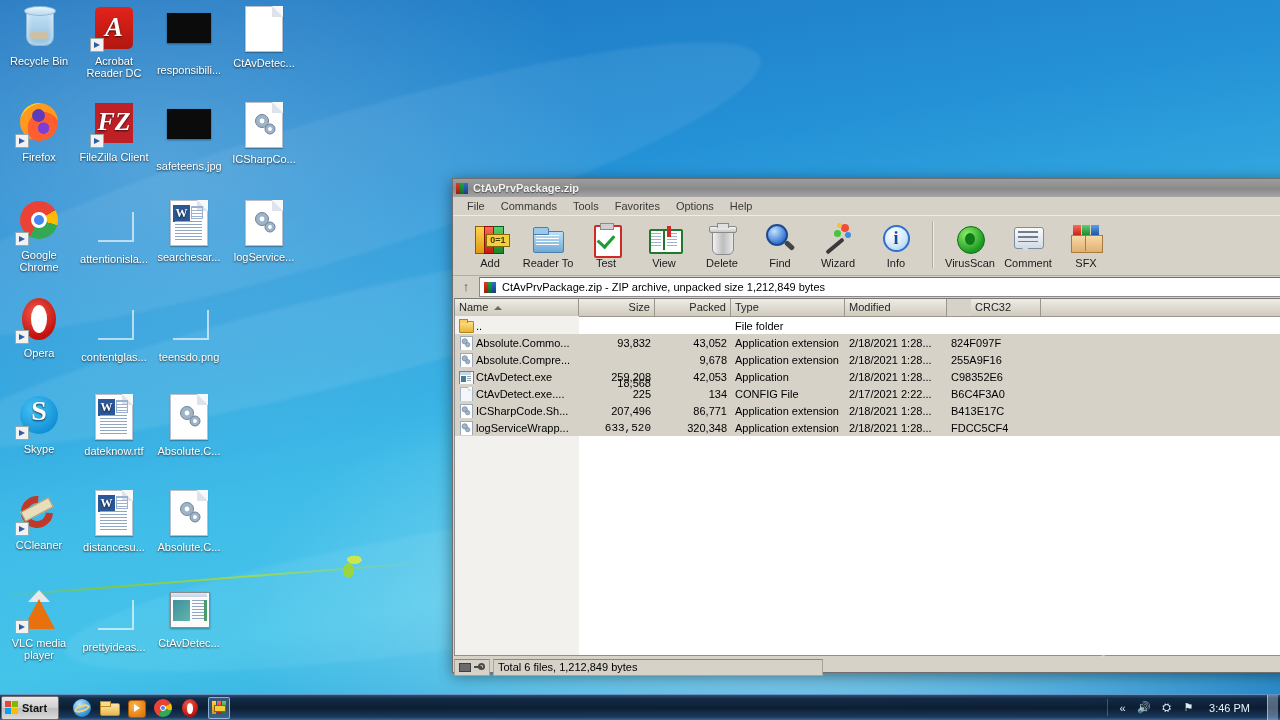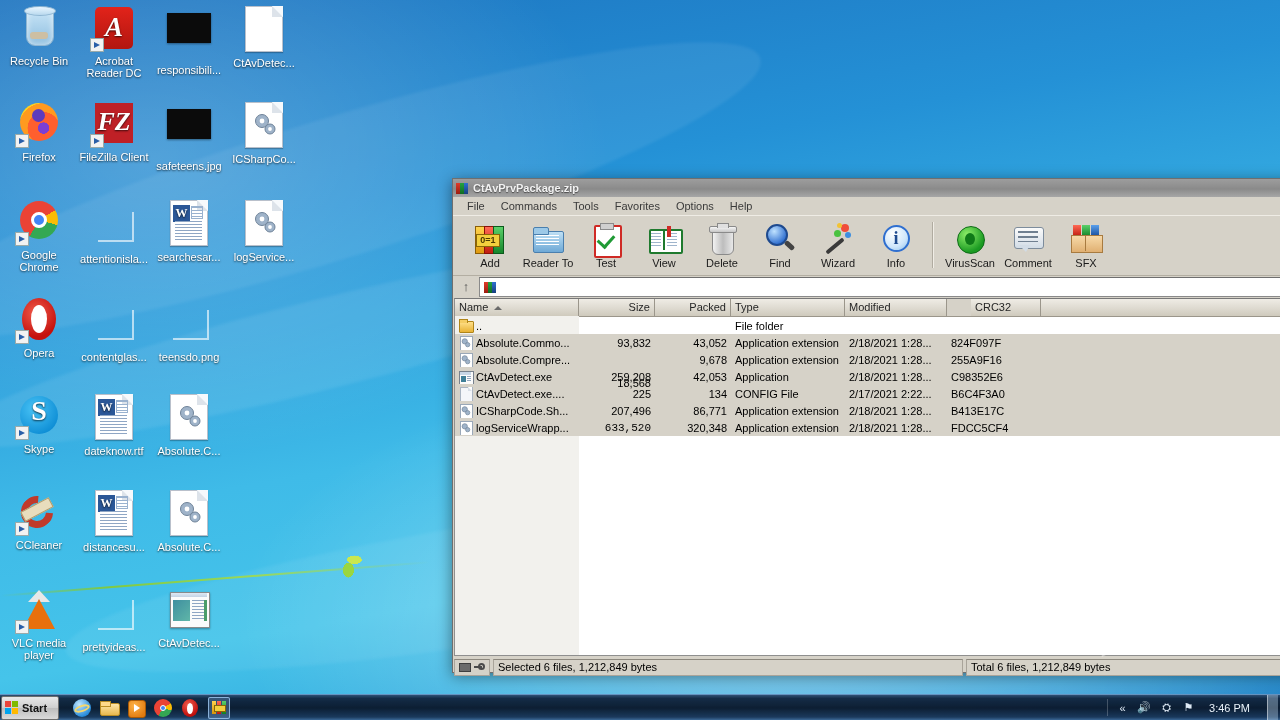--- a/index.html
+++ b/index.html
@@ -416,21 +416,21 @@
       <span>Help</span>
     </div>
 
   <div id="toolbar">
       <div class="tbtn">
         <div class="ti">
           <div style="width: 34px; height: 34px; position: relative;">
             <div style="position:absolute;left:2px;top:4px;width:9px;height:26px;background:linear-gradient(180deg,#ffd34e,#e09a10);border:1px solid #8a5e07"></div>
             <div style="position:absolute;left:11px;top:4px;width:9px;height:26px;background:linear-gradient(180deg,#ff6a55,#c01d10);border:1px solid #8a1108"></div>
             <div style="position:absolute;left:20px;top:4px;width:9px;height:26px;background:linear-gradient(180deg,#5bd06a,#15862b);border:1px solid #0c5a1c"></div>
-            <div style="position:absolute;left:3px;top:12px;width:22px;height:11px;background:#f3cf3d;border:1px solid #8a6607;font-size:9px;text-align:center;line-height:10px;color:#4a3a00;font-weight:bold">0=1</div>
+            <div style="position:absolute;left:13px;top:12px;width:22px;height:11px;background:#f3cf3d;border:1px solid #8a6607;font-size:9px;text-align:center;line-height:10px;color:#4a3a00;font-weight:bold">0=1</div>
           </div>
         </div>
         <div class="tl">Add</div>
       </div>
       <div class="tbtn">
         <div class="ti">
           <div style="width: 34px; height: 34px; position: relative;">
             <div style="position:absolute;left:2px;top:9px;width:29px;height:20px;background:linear-gradient(180deg,#bfe0f5,#6ea9d6);border:1px solid #4a7fae;border-radius:2px"></div>
             <div style="position:absolute;left:2px;top:5px;width:14px;height:6px;background:#9cc9e8;border:1px solid #4a7fae;border-radius:2px 2px 0 0"></div>
             <div style="position:absolute;left:5px;top:13px;right:6px;height:12px;background:repeating-linear-gradient(#fff 0 1px,transparent 1px 3px)"></div>
@@ -537,20 +537,21 @@
   <div id="addrbar">
     <div id="upbtn">
       <span>↑</span>
     </div>
     <div id="pathbox">
       <span class="rarlogo" style="width:13px;height:12px;flex:0 0 13px;">
         <b style="left:0;background:linear-gradient(180deg,#e03a28,#9b1d10)"></b>
         <b style="left:4px;background:linear-gradient(180deg,#25a33e,#0f6b23)"></b>
         <b style="left:8px;background:linear-gradient(180deg,#2f6fd0,#17407e)"></b>
       </span>
+      <span>CtAvPrvPackage.zip - ZIP archive, unpacked size 1,212,849 bytes</span>
     </div>
   </div>
 
   <div id="listwrap">
     <div id="lhead">
         <div class="hc" style="width: 124px; flex: 0 0 124px;"><span>Name</span><span class="sortarrow"></span></div>
         <div class="hc r" style="width: 76px; flex: 0 0 76px;"><span>Size</span></div>
         <div class="hc r" style="width: 76px; flex: 0 0 76px;"><span>Packed</span></div>
         <div class="hc" style="width: 114px; flex: 0 0 114px;"><span>Type</span></div>
         <div class="hc" style="width: 102px; flex: 0 0 102px;"><span>Modified</span></div>
@@ -682,21 +683,20 @@
   </div>
 
   <div id="statusbar">
     <div class="sbpane" id="sbicons">
       <span style="display:inline-block;width:11px;height:7px;background:#6b6b6b;border:1px solid #3f3f3f;"></span>
       <span style="display:inline-block;width:13px;height:9px;position:relative;">
         <i style="position:absolute;left:0;top:3px;width:8px;height:2px;background:#4a4a4a;display:block"></i>
         <i style="position:absolute;right:0;top:0px;width:7px;height:7px;border:2px solid #4a4a4a;border-radius:50%;display:block;box-sizing:border-box"></i>
       </span>
     </div>
-    <div class="sbpane" id="sbleft">Selected 6 files, 1,212,849 bytes</div>
     <div class="sbpane" id="sbright">Total 6 files, 1,212,849 bytes</div>
   </div>
 </div>
 
 <div id="watermark">
   <div class="wtxt">ANY ▷ RUN</div>
 </div>
 
 <div id="taskbar">
   <div id="startbtn">

